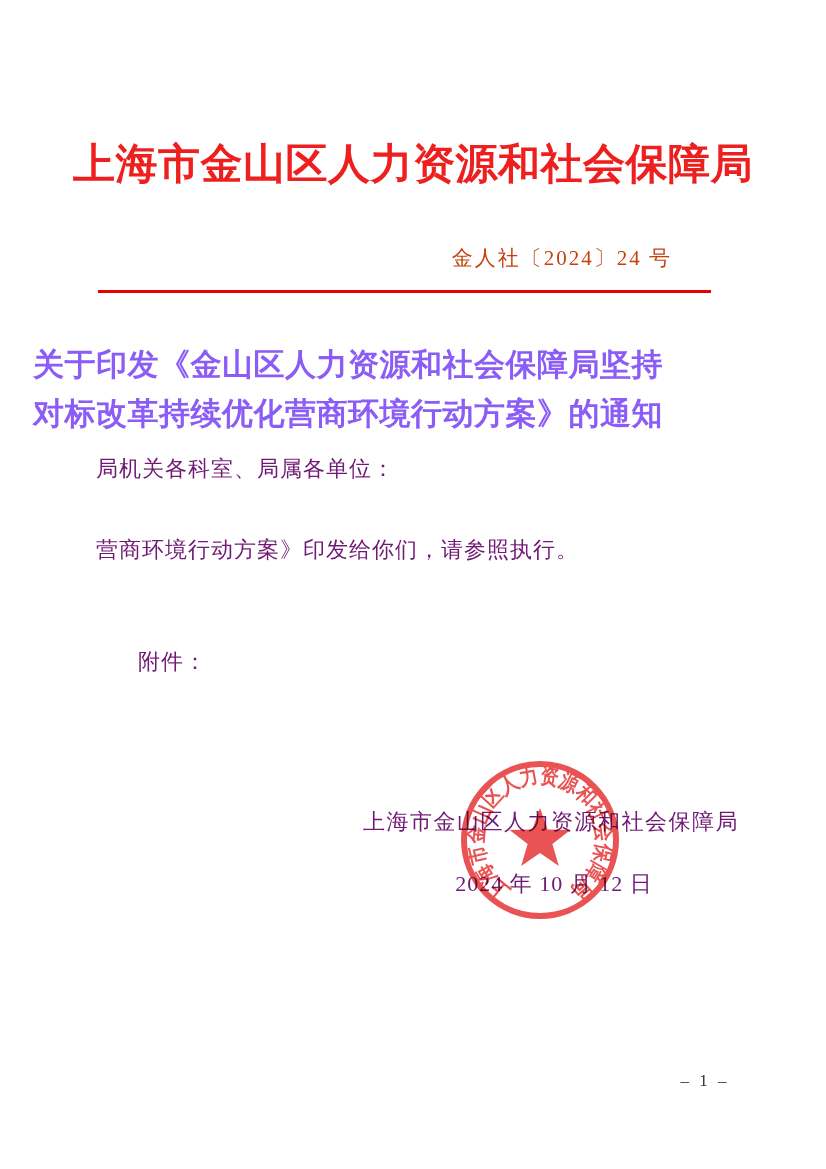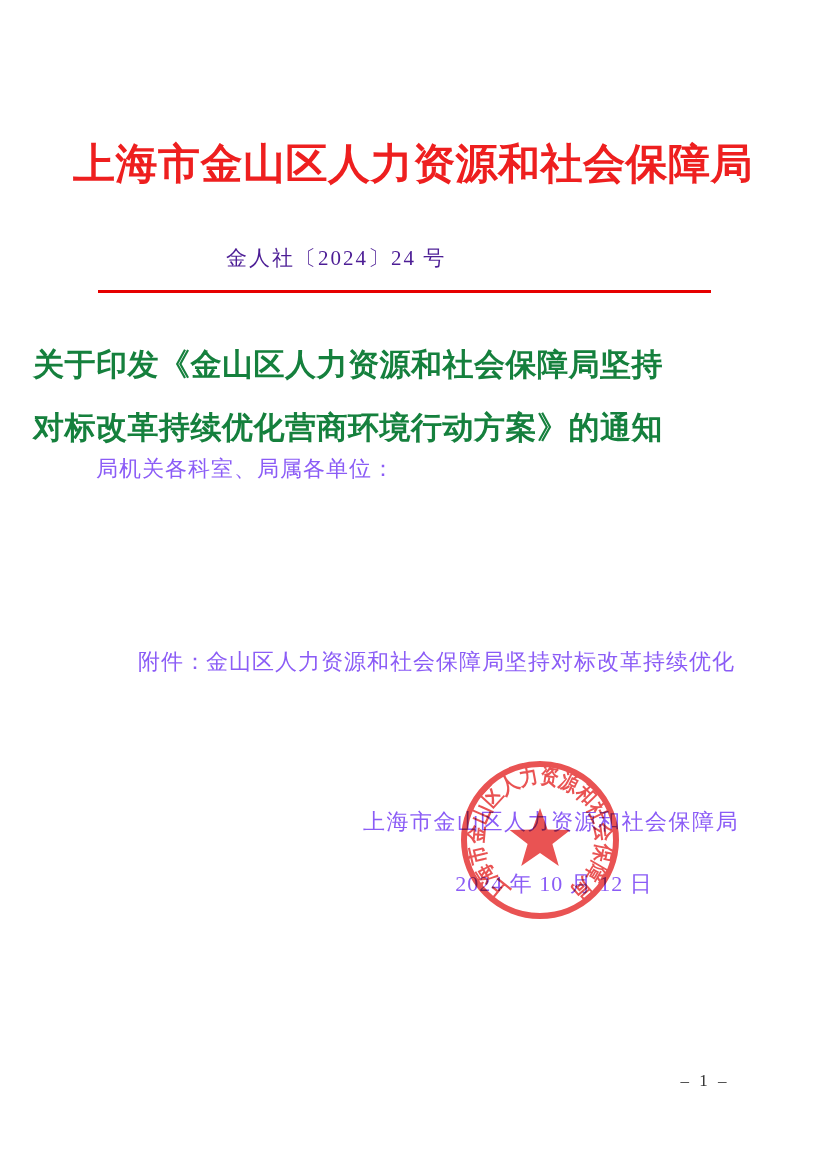--- a/index.html
+++ b/index.html
@@ -26,49 +26,49 @@
     font-size: 42px;
     font-weight: bold;
     letter-spacing: 0.5px;
     color: #ee1f1f;
     white-space: nowrap;
   }
   .doc-number {
     top: 244px;
     left: 0;
     width: 672px;
-    text-align: center;
+    text-align: right;
     font-size: 21px;
     letter-spacing: 2px;
-    color: #4c1d95;
+    color: #c2410c;
     white-space: nowrap;
   }
   .red-rule {
     top: 290px;
     left: 98px;
     width: 613px;
     height: 3px;
     background: #e60000;
   }
   .doc-title {
     top: 339px;
     left: 0;
     width: 696px;
     text-align: center;
     font-size: 31px;
     font-weight: bold;
     line-height: 51px;
     letter-spacing: 0.5px;
-    color: #15803d;
+    color: #8b5cf6;
     white-space: nowrap;
   }
   .body-text {
     font-size: 22px;
     letter-spacing: 1px;
-    color: #8b5cf6;
+    color: #701a75;
     white-space: nowrap;
   }
   .salutation   { top: 454px; left: 96px; }
   .para-line-1  { top: 495px; left: 140px; }
   .para-line-2  { top: 535px; left: 96px; }
   .attach-label { top: 647px; left: 138px; font-family: Liberation Mono, monospace; }
   .attach-line-1{ top: 647px; left: 206px; }
   .attach-line-2{ top: 685px; left: 206px; }
   .sig-org  { top: 807px; left: 363px; letter-spacing: 1.5px; }
   .sig-date { top: 869px; left: 454px; width: 200px; text-align: center; letter-spacing: 1px; }
@@ -98,29 +98,29 @@
 <div class="page">
 
   <div class="abs org-header">上海市金山区人力资源和社会保障局</div>
 
   <div class="abs doc-number">金人社〔2024〕24 号</div>
 
   <div class="abs red-rule"></div>
 
   <div class="abs doc-title" style="top:339px;">关于印发《金山区人力资源和社会保障局坚持</div>
 
-  <div class="abs doc-title" style="top:402px;">对标改革持续优化营商环境行动方案》的通知</div>
+  <div class="abs doc-title" style="top:390px;font-family:Liberation Mono, monospace;">对标改革持续优化营商环境行动方案》的通知</div>
 
   <div class="abs body-text salutation">局机关各科室、局属各单位：</div>
 
 
+  <div class="abs body-text para-line-2">营商环境行动方案》印发给你们，请参照执行。</div>
 
   <div class="abs body-text attach-label">附件：</div>
 
-  <div class="abs body-text attach-line-1">金山区人力资源和社会保障局坚持对标改革持续优化</div>
 
 
   <div class="abs body-text sig-org">上海市金山区人力资源和社会保障局</div>
 
   <div class="abs body-text sig-date">2024 年 10 月 12 日</div>
 
   <svg class="abs seal" viewBox="0 0 192 192">
     <defs>
       <path id="sealArc" d="M 67.5 145.4 A 57 57 0 1 1 124.5 145.4" fill="none"></path>
     </defs>

